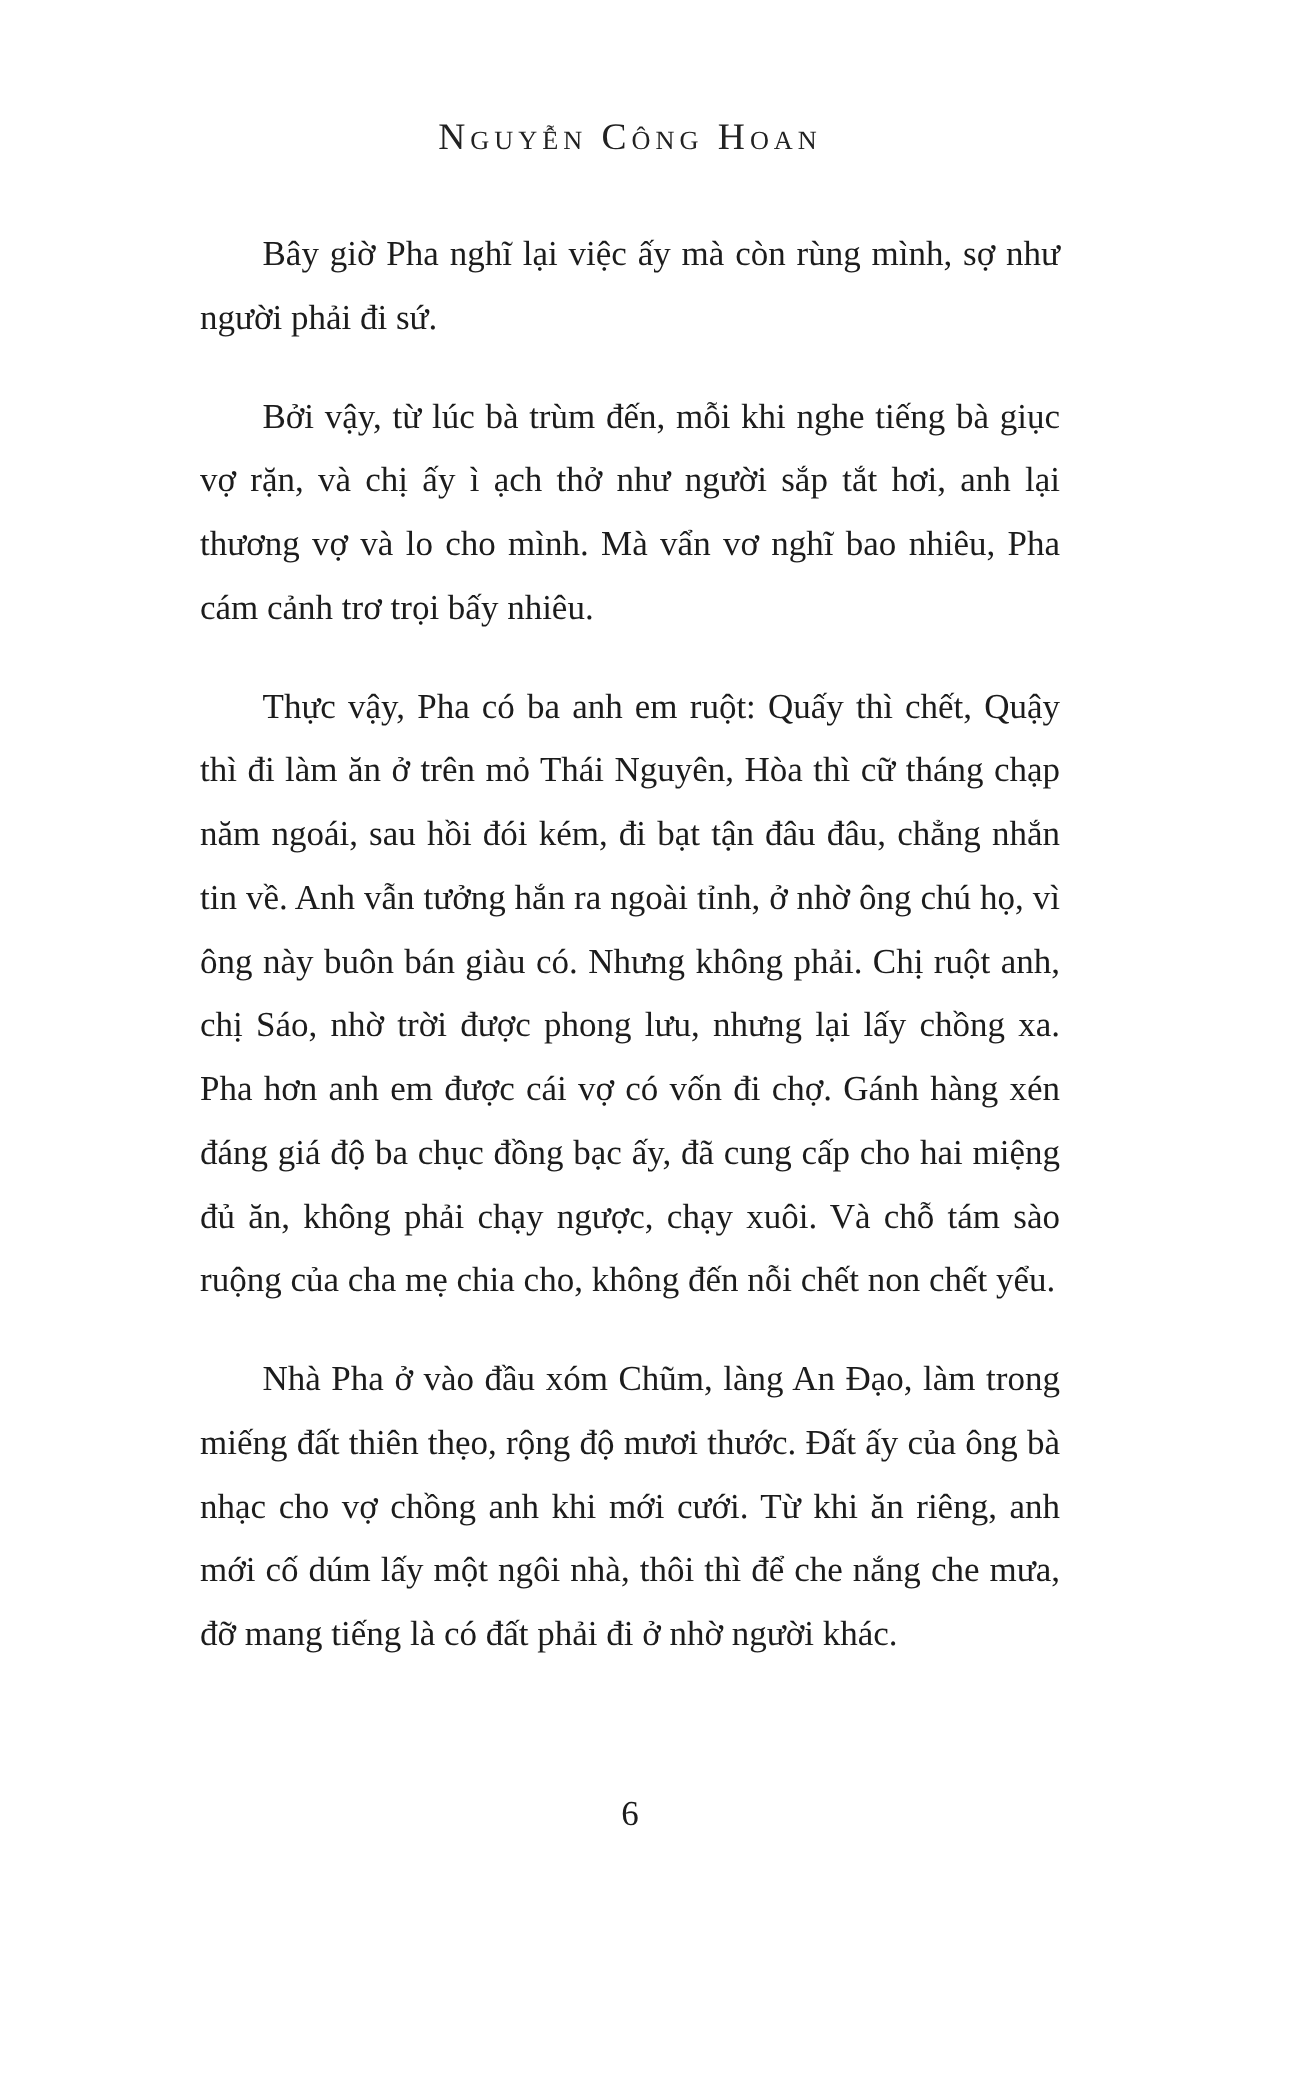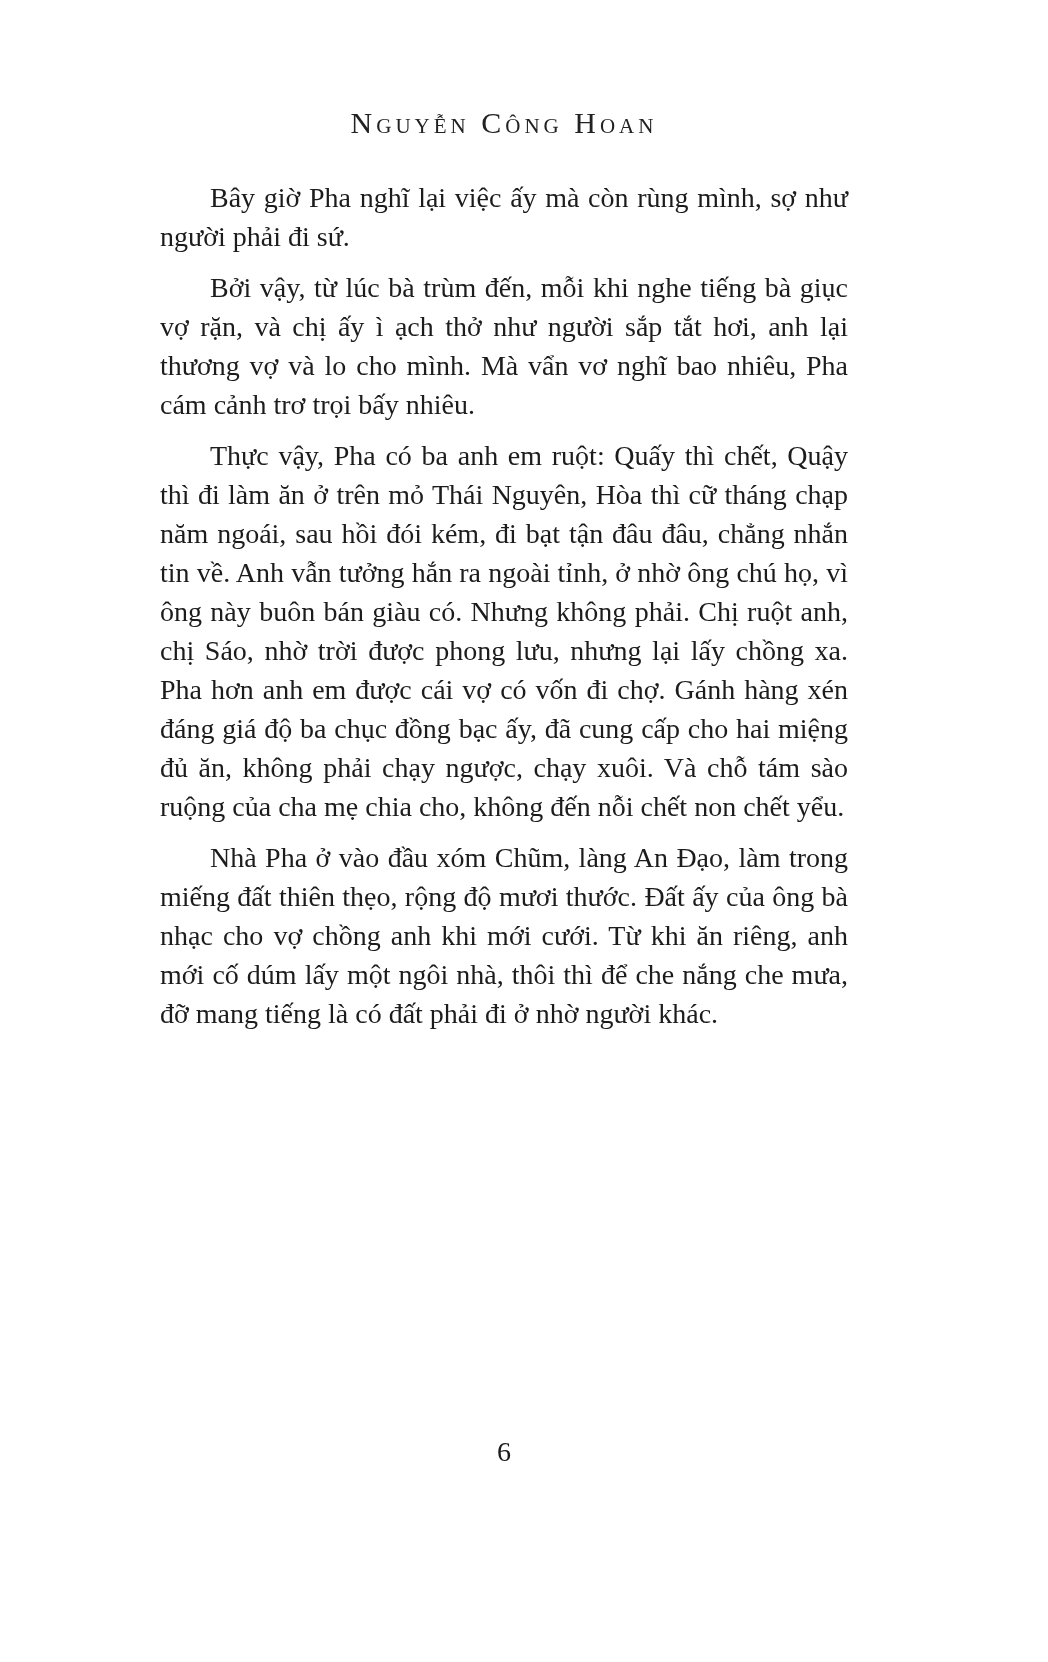--- a/index.html
+++ b/index.html
@@ -15,48 +15,48 @@
   }
   .page {
     position: relative;
     width: 1048px;
     height: 1662px;
     background: #ffffff;
     overflow: hidden;
   }
   .running-header {
     position: absolute;
-    top: 106px;
+    top: 93px;
     left: 160px;
     width: 688px;
     text-align: center;
     font-variant: small-caps;
     letter-spacing: 4px;
     font-size: 30px;
     font-weight: 400;
     color: #222222;
     white-space: nowrap;
   }
   .text-block {
     position: absolute;
     top: 178px;
     left: 160px;
     width: 688px;
     font-size: 28px;
-    line-height: 39px;
+    line-height: 51px;
     text-align: justify;
     color: #1c1c1c;
   }
   .text-block p {
     margin: 0;
     padding: 0;
     text-indent: 50px;
   }
   .text-block p + p {
-    margin-top: 12px;
+    margin-top: 28px;
   }
   .page-number {
     position: absolute;
     top: 1436px;
     left: 160px;
     width: 688px;
     text-align: center;
     font-size: 28px;
     color: #1c1c1c;
   }

